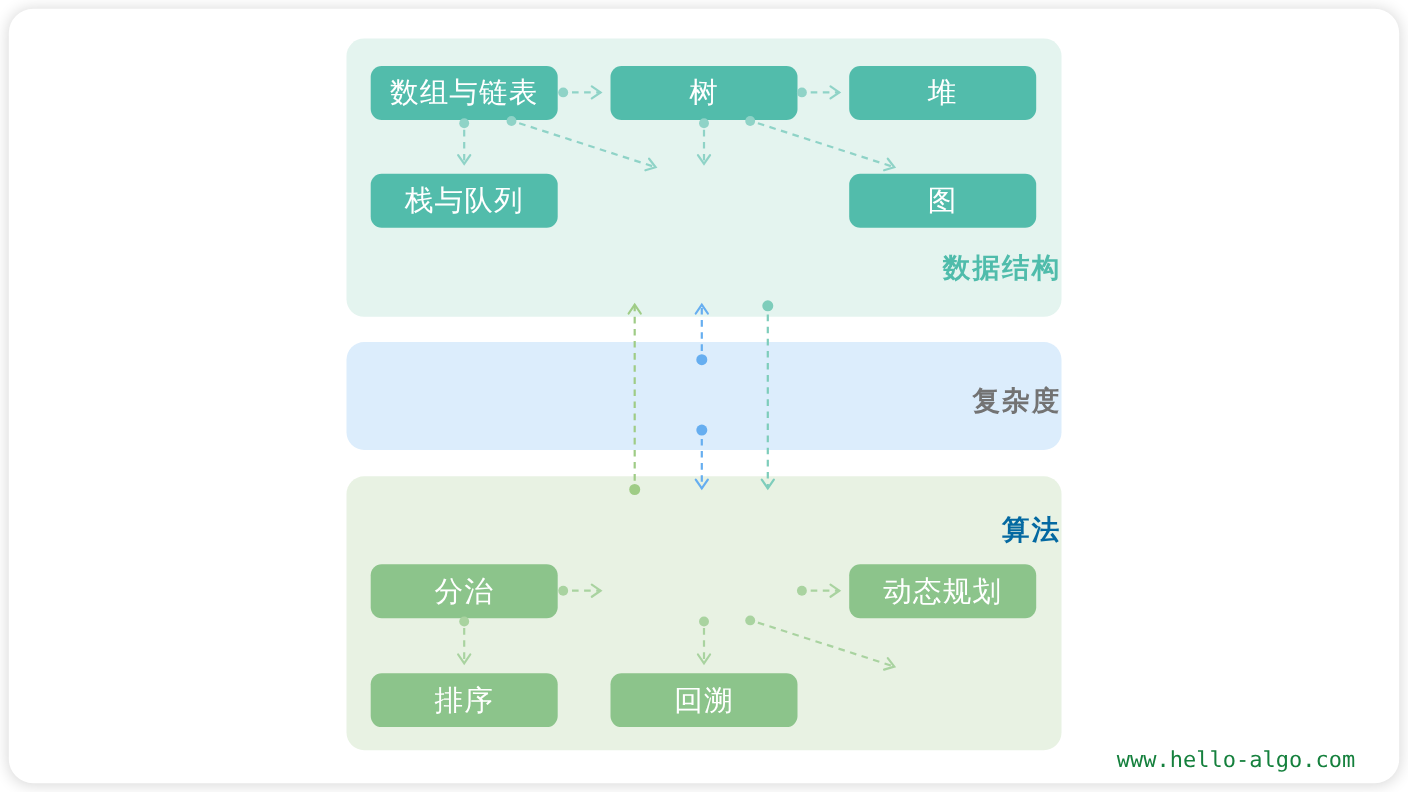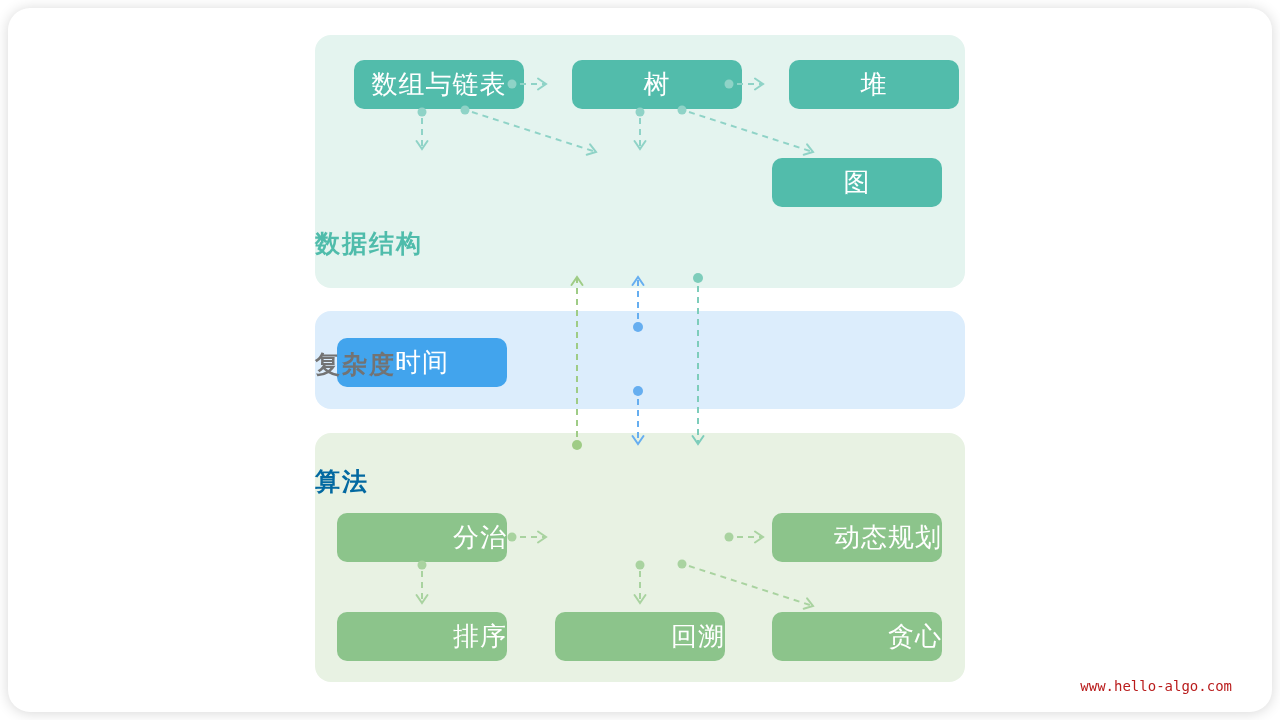--- a/index.html
+++ b/index.html
@@ -8,57 +8,56 @@
   .card{position:absolute;left:8px;top:8px;width:1264px;height:704px;background:#ffffff;
     border-radius:22px;box-shadow:0 1px 14px rgba(0,0,0,0.16);}
   .panel{position:absolute;left:315px;width:650px;border-radius:16px;}
   .panel-ds{top:35px;height:253px;background:#E4F4EF;}
   .panel-cx{top:311px;height:98px;background:#DCEDFC;}
   .panel-al{top:433px;height:249px;background:#E8F2E3;}
   .box{position:absolute;width:170px;height:49px;border-radius:10px;color:#ffffff;
     font-size:26px;font-weight:500;text-align:center;line-height:49px;letter-spacing:1px;}
   .box-teal{background:#52BCAB;}
   .box-blue{background:#42A4ED;}
-  .box-green{background:#8CC48B;text-align:right;}
+  .box-green{background:#8CC48B;}
   .col1{left:337px;} .col2{left:555px;} .col3{left:772px;}
-  .trow1{top:60px;margin-left:17px;} .trow2{top:158px;} .mrow{top:338px;} .brow1{top:513px;} .brow2{top:612px;}
-  .sec-label{position:absolute;left:315px;width:650px;text-align:left;
+  .trow1{top:60px;} .trow2{top:158px;} .mrow{top:338px;} .brow1{top:513px;} .brow2{top:612px;}
+  .sec-label{position:absolute;left:315px;width:650px;text-align:right;
     font-size:25px;font-weight:700;letter-spacing:2px;}
   .lbl-ds{top:227px;color:#4FBCAB;}
   .lbl-cx{top:348px;color:#737373;}
   .lbl-al{top:465px;color:#0369a1;}
   svg.arrows{position:absolute;left:0;top:0;width:1280px;height:720px;z-index:5;pointer-events:none;}
-  .watermark{position:absolute;right:48px;top:678px;color:#b91c1c;font-size:14px;
+  .watermark{position:absolute;right:48px;top:678px;color:#15803d;font-size:20px;
     font-family:"DejaVu Sans Mono",monospace;}
 </style>
 </head>
 <body>
 
 <div class="stage">
   <div class="card"></div>
 
   <div class="panel panel-ds"></div>
   <div class="panel panel-cx"></div>
   <div class="panel panel-al"></div>
 
   <div class="box box-teal col1 trow1">数组与链表</div>
   <div class="box box-teal col2 trow1">树</div>
   <div class="box box-teal col3 trow1">堆</div>
+  <div class="box box-teal col1 trow2">栈与队列</div>
   <div class="box box-teal col3 trow2">图</div>
   <div class="sec-label lbl-ds">数据结构</div>
 
-  <div class="box box-blue col1 mrow">时间</div>
   <div class="sec-label lbl-cx">复杂度</div>
 
   <div class="sec-label lbl-al">算法</div>
   <div class="box box-green col1 brow1">分治</div>
   <div class="box box-green col1 brow2">排序</div>
   <div class="box box-green col3 brow1">动态规划</div>
   <div class="box box-green col2 brow2">回溯</div>
-  <div class="box box-green col3 brow2">贪心</div>
 
   <svg class="arrows" viewBox="0 0 1280 720">
     <defs>
       <marker id="mk-tl" viewBox="-10 -8 12 16" refX="0" refY="0" markerUnits="userSpaceOnUse" markerWidth="20" markerHeight="16" orient="auto">
         <path d="M-8,-5.5 L0,0 L-8,5.5" fill="none" stroke="#8FD3C7" stroke-width="2" stroke-linecap="round"></path>
       </marker>
       <marker id="mk-gl" viewBox="-10 -8 12 16" refX="0" refY="0" markerUnits="userSpaceOnUse" markerWidth="20" markerHeight="16" orient="auto">
         <path d="M-8,-5.5 L0,0 L-8,5.5" fill="none" stroke="#A9D3A0" stroke-width="2" stroke-linecap="round"></path>
       </marker>
       <marker id="mk-bl" viewBox="-10 -8 12 16" refX="0" refY="0" markerUnits="userSpaceOnUse" markerWidth="20" markerHeight="16" orient="auto">

